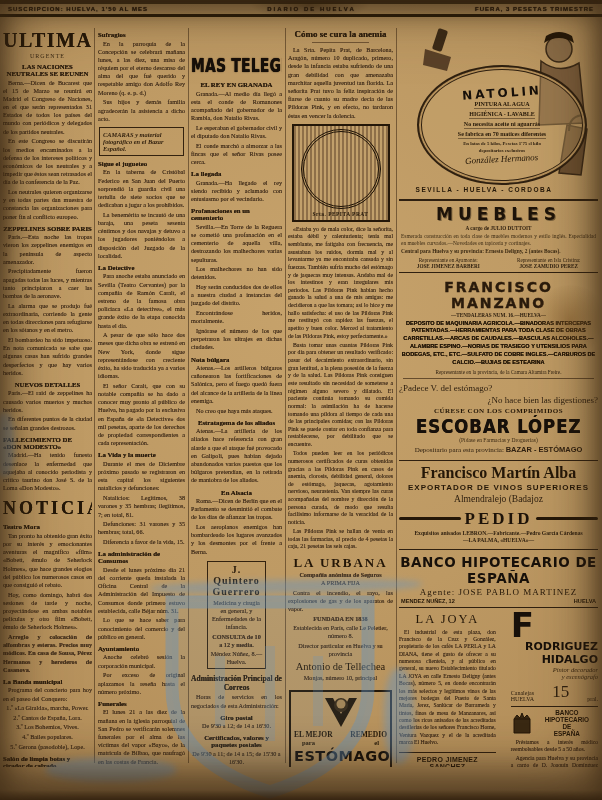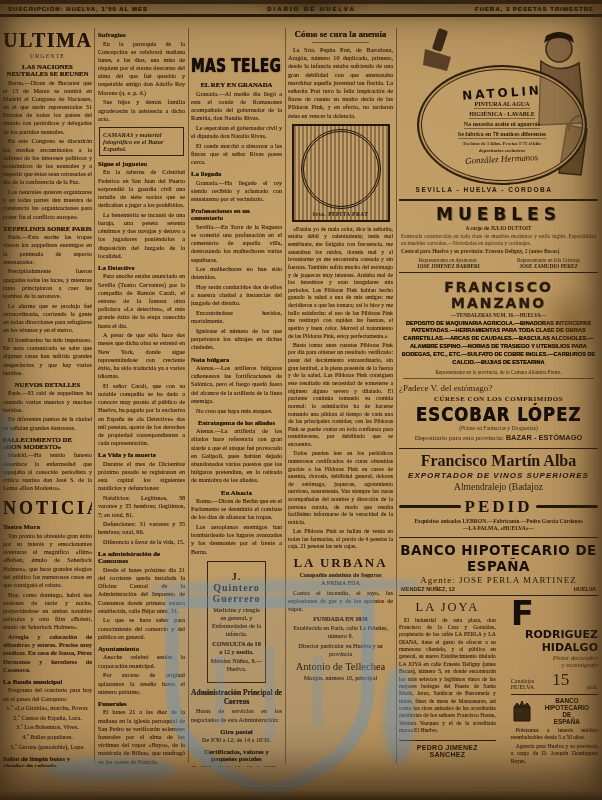--- a/index.html
+++ b/index.html
@@ -41,21 +41,21 @@
   .noticias{font-size:18px;letter-spacing:3px;margin-top:6px;}
   .urg{font-size:6px;text-align:center;letter-spacing:1px;margin:1px 0;color:#3a2913;}
 
   .telegramas{font-family:"DejaVu Sans",sans-serif;font-weight:900;font-size:13.5px;letter-spacing:.5px;
     transform:scaleY(1.45);transform-origin:top;text-align:center;color:#17100a;margin:26px 0 12px;
     text-shadow:.5px 0 #17100a, 0 0 1px #17100a;white-space:nowrap;}
 
   .boxnote{border:1px solid #33220f;padding:3px;margin:4px 1px;font-style:italic;font-weight:bold;
     font-size:6.4px;text-align:left;color:#33220f;}
 
-  .adbox{border:1px solid #33220f;margin:5px 16px;padding:7px 2px;}
+  .adbox{border:1px solid #33220f;margin:5px 16px;padding:0 2px;}
   .adh-serif{font-size:11px;font-weight:bold;text-align:center;letter-spacing:1px;color:#241708;margin:2px 0;}
 
   
   .photo-frame{width:88px;margin:4px auto;border:2px solid #241708;padding:3px;
     background:repeating-linear-gradient(90deg,#8e6f48 0 2px,#c2a06b 2px 4px);}
   .photo{width:74px;height:74px;margin:0 auto;border-radius:50%;border:3px double #1d1206;
     background:radial-gradient(circle at 50% 30%,#d3b астр 0,#d2b183 0 14%,#b08a5c 26%,#6b4c2e 48%,#2c1d10 72%,#190f07 100%);}
   .photo-cap{font-size:5.4px;font-weight:bold;text-align:center;letter-spacing:.5px;color:#1d1206;margin-top:2px;}
 
   
@@ -98,21 +98,21 @@
   .q2{font-size:9px;color:#2f2010;text-align:right;margin:2px 0;}
   .cure{font-size:7px;font-weight:bold;text-align:center;color:#241708;letter-spacing:.5px;margin:2px 0;}
   .escobar{font-family:"DejaVu Sans",sans-serif;font-weight:900;font-size:16.5px;letter-spacing:1px;text-align:center;
     color:#17100a;transform:scaleY(1.15);margin:1px 0;text-shadow:.5px 0 #17100a;}
   .esc-sub{font-size:5.5px;text-align:center;color:#3a2913;}
   .esc-dep{font-size:7px;text-align:center;color:#2f2010;margin:2px 0;}
   .esc-dep b{font-family:"Liberation Sans",sans-serif;font-size:7.5px;}
 
   .alba{font-size:16px;text-align:center;color:#241708;margin:6px 0 1px;font-weight:bold;
     border-top:1px solid #2f2010;padding-top:3px;}
-  .alba-sub{font-family:"Liberation Sans",sans-serif;font-weight:bold;font-size:8px;letter-spacing:1px;text-align:center;color:#241708;font-style:italic;}
+  .alba-sub{font-family:"Liberation Sans",sans-serif;font-weight:bold;font-size:8px;letter-spacing:1px;text-align:center;color:#241708;}
   .alba-city{font-size:9.5px;text-align:center;color:#2f2010;margin:2px 0;}
 
   .pedid{display:flex;align-items:center;gap:4px;margin:5px 0 0;}
   .pedid .bar{flex:1;height:3px;background:#241708;border-radius:2px;}
   .pedid-h{font-size:17px;font-weight:bold;letter-spacing:3px;color:#1d1309;}
   .pedid-sub{font-size:5.6px;font-weight:bold;text-align:center;color:#2f2010;margin:1px 0;}
 
   .banco-h{font-family:"DejaVu Sans",sans-serif;font-weight:900;font-size:13.5px;text-align:center;color:#17100a;
     letter-spacing:.5px;margin:6px 0 1px;border-top:1px solid #2f2010;padding-top:4px;}
   .banco-ag{font-size:9px;text-align:center;letter-spacing:1px;color:#241708;}
@@ -278,20 +278,41 @@
     <p class="p" style="font-size:5.8px">Las Píldoras Pink se hallan de venta en todas las farmacias, al precio de 4 pesetas la caja, 21 pesetas las seis cajas.</p>
     <div class="urbana-h">LA URBANA</div>
     <p class="pc" style="font-weight:bold;margin:0">Compañía anónima de Seguros</p>
     <p class="pc" style="margin:0">A PRIMA FIJA</p>
     <p class="p">Contra el incendio, el rayo, las explosiones de gas y de los aparatos de vapor.</p>
     <p class="pc" style="font-weight:bold">FUNDADA EN 1838</p>
     <p class="pc">Establecida en París, calle Le Peletier, número 8.</p>
     <p class="pc">Director particular en Huelva y su provincia</p>
     <div class="tellechea">Antonio de Tellechea</div>
     <p class="pc">Monjas, número 10, principal</p>
+    <div class="est">
+      <svg width="44" height="34" viewBox="0 0 44 34">
+        <path d="M6,2 L22,31 L38,2 L30,2 L22,18 L14,2 Z" fill="#241708"></path>
+        <circle cx="22" cy="9" r="7" fill="#3a2913"></circle>
+        <circle cx="22" cy="8" r="4.5" fill="#a98550"></circle>
+      </svg>
+      <div class="est-row">
+        <span>EL MEJOR</span>
+        <span>REMEDIO</span>
+      </div>
+      <div class="est-row2">
+        <span>para</span>
+        <span>el</span>
+      </div>
+      <div class="est-big">ESTÓMAGO</div>
+      <div class="est-small">BICARBONATO DE SOSA</div>
+      
+      
+      
+      
+    </div>
   </div>
 
   <div class="col rz">
     <div class="natolin">
       <svg width="198" height="162" viewBox="0 0 198 162" style="position:absolute;left:0;top:0">
         <rect x="36" y="2" width="10" height="22" rx="2" transform="rotate(18 41 13)" fill="#3b2a17"></rect>
         <path d="M26,22 l26,8 l-4,14 l-24,-6 z" fill="#5a4128"></path>
         <circle cx="160" cy="22" r="13" fill="#8a6c47" stroke="#3b2a17" stroke-width="1.5"></circle>
         <path d="M145,16 q15,-10 30,0 l-2,-7 q-13,-8 -26,0 z" fill="#241708"></path>
         <path d="M142,34 q18,14 38,2 l6,60 l-46,2 z" fill="#7a5c3b" stroke="#3b2a17" stroke-width="1.5"></path>
@@ -328,20 +349,21 @@
       </div>
     </div>
 
     <div class="manzano-h">FRANCISCO MANZANO</div>
     <div class="tinyb">—TENDALERAS NUM. 16.—HUELVA—</div>
     <p class="manzano-p">DEPOSITO DE MAQUINARIA AGRICOLA.—BINADORAS INTERCEPAS PATENTADAS.—HERRAMIENTAS PARA TODA CLASE DE OBRAS CARRETILLAS.—ARCAS DE CAUDALES.—BASCULAS ALCOHOLES.—ALAMBRE ESPINO.—NORIAS DE TRASIEGO Y UTENSILIOS PARA BODEGAS, ETC., ETC.—SULFATO DE COBRE INGLES.—CARBUROS DE CALCIO.—BUJIAS DE ESTEARINA</p>
     <div class="tinyb" style="font-weight:normal">Representante en la provincia, de la Camara Altamira Freire.</div>
     <hr class="rulew">
 
     <div class="q1">¿Padece V. del estómago?</div>
+    <div class="q2">¿No hace bien las digestiones?</div>
     <div class="cure">CÚRESE CON LOS COMPRIMIDOS</div>
     <div class="escobar">ESCOBAR LÓPEZ</div>
     <div class="esc-sub">(Pídase en Farmacias y Droguerías)</div>
     <div class="esc-dep">
       <span>Depositario para esta provincia:</span>
       <b>BAZAR - ESTÓMAGO</b>
     </div>
 
     <div class="alba">Francisco Martín Alba</div>
     <div class="alba-sub">EXPORTADOR DE VINOS SUPERIORES</div>
@@ -349,21 +371,21 @@
 
     <div class="pedid">
       <div class="bar"></div>
       <div class="pedid-h">PEDID</div>
       <div class="bar"></div>
     </div>
     <div class="pedid-sub">Exquisitos anisados LEBRON.—Fabricante.—Pedro García Cárdenas</div>
     <div class="pedid-sub">—LA PALMA, «HUELVA»—</div>
 
     <div class="banco-h">BANCO HIPOTECARIO DE ESPAÑA</div>
-    <div class="banco-ag">Agente: JOSE PERLA MARTINEZ</div>
+    <div class="banco-ag">Agente: JOSE PABLO MARTINEZ</div>
     <div class="banco-row">
       <span>MENDEZ NUÑEZ, 12</span>
       <span>HUELVA</span>
     </div>
 
     <div class="bottomrow">
       <div class="joya">
         <div class="joya-h">LA JOYA</div>
         <p class="p" style="font-size:5.6px">El industrial de esta plaza, don Francisco de la Cruz y González, propietario de los cafés LA PERLA y LA DIANA, tiene el gusto de ofrecer a su numerosa clientela, y al público en general, su nuevo Establecimiento titulado LA JOYA en calle Ernesto Deligny (antes Bocas), número 5, en donde encontrarán los más selectos y legítimos vinos de las mejores bodegas del Puerto de Santa María, Jerez, Sanlúcar de Barrameda y tintos, finos de mesa de Manzanares, así como los ricos anisados de las acreditadas destilerías de los señores Francisco Horne, Ventura Vazquez y el de la acreditada marca El Huelvo.</p>
         <div class="sev-h">PEDRO JIMENEZ SANCHEZ</div>

